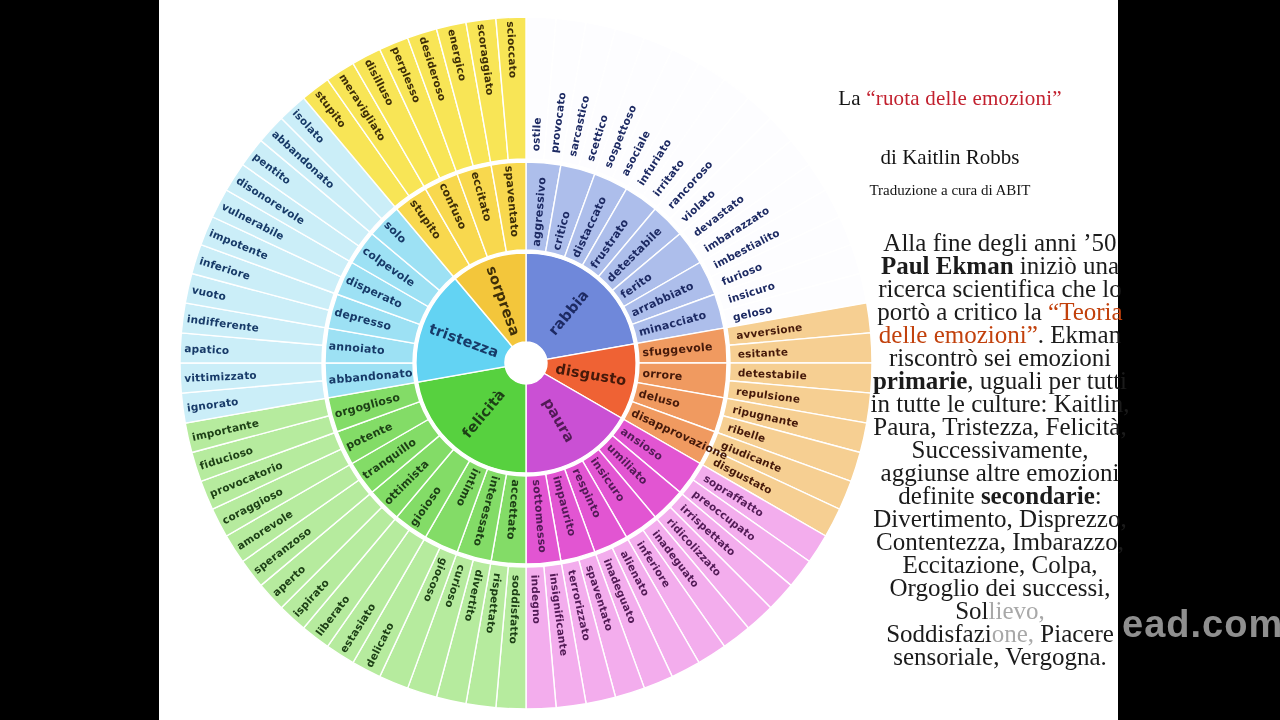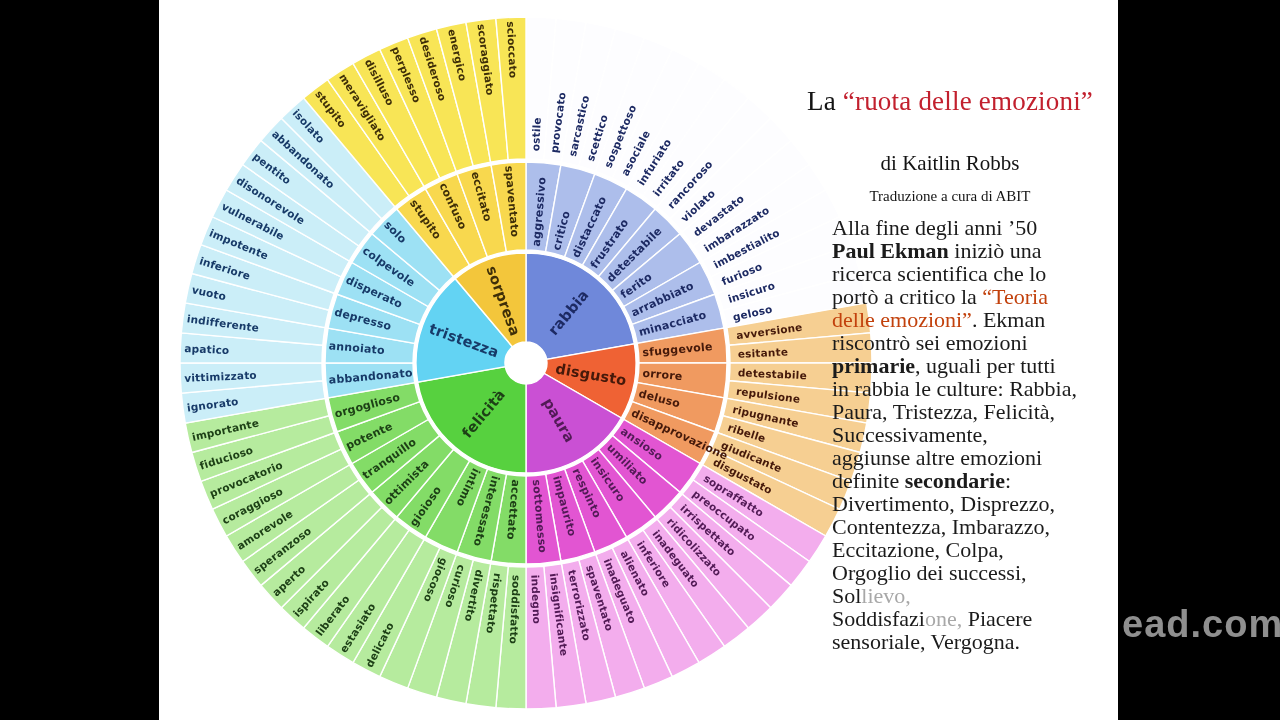--- a/index.html
+++ b/index.html
@@ -1,26 +1,26 @@
 <!DOCTYPE html>
 <html><head>
 <meta charset="utf-8">
 <style>
   html,body{margin:0;padding:0;background:#000;}
   #stage{position:relative;width:1280px;height:720px;background:#000;overflow:hidden;
          font-family:"Liberation Serif", serif;}
   #content{position:absolute;left:159px;top:0;width:959px;height:720px;background:#ffffff;}
   #wheel-wrap{position:absolute;left:12px;top:8px;width:710px;height:710px;}
   #title-block{position:absolute;left:621px;top:86px;width:340px;text-align:center;color:#141414;}
-  #title-line{font-size:27px;letter-spacing:0.2px;}
+  #title-line{font-size:21px;letter-spacing:0.2px;}
   #title-line .red{color:#c2202e;}
   #title-author{font-size:21px;margin-top:34px;}
   #title-credit{font-size:15px;margin-top:12px;}
-  #article{position:absolute;left:673px;top:216px;width:336px;
-           font-size:22px;line-height:23px;color:#1b1b1b;}
+  #article{position:absolute;left:673px;top:231px;width:336px;text-align:center;
+           font-size:25px;line-height:23px;color:#1b1b1b;}
   #article .b{font-weight:bold;}
   #article .r{color:#c2410c;}
   #article .g{color:#a8a8a8;}
   #watermark{position:absolute;left:1122px;top:603px;color:#8f8f8f;
              font-family:"Liberation Sans", sans-serif;font-weight:bold;font-size:38px;letter-spacing:1px;}
   svg text{font-family:"DejaVu Sans", sans-serif;font-weight:bold;}
 </style>
 </head>
 <body>
 
@@ -270,21 +270,21 @@
     </div>
 
     <div id="article">
         <div><span class="n">Alla fine degli anni ’50</span></div>
         <div><span class="b">Paul Ekman</span><span class="n"> iniziò una</span></div>
         <div><span class="n">ricerca scientifica che lo</span></div>
         <div><span class="n">portò a critico la </span><span class="r">“Teoria</span></div>
         <div><span class="r">delle emozioni”</span><span class="n">. Ekman</span></div>
         <div><span class="n">riscontrò sei emozioni</span></div>
         <div><span class="b">primarie</span><span class="n">, uguali per tutti</span></div>
-        <div><span class="n">in rabbia le culture: Rabbia,</span></div>
+        <div><span class="n">in tutte le culture: Kaitlin,</span></div>
         <div><span class="n">Paura, Tristezza, Felicità,</span></div>
         <div><span class="n">Successivamente,</span></div>
         <div><span class="n">aggiunse altre emozioni</span></div>
         <div><span class="n">definite </span><span class="b">secondarie</span><span class="n">:</span></div>
         <div><span class="n">Divertimento, Disprezzo,</span></div>
         <div><span class="n">Contentezza, Imbarazzo,</span></div>
         <div><span class="n">Eccitazione, Colpa,</span></div>
         <div><span class="n">Orgoglio dei successi,</span></div>
         <div><span class="n">Sol</span><span class="g">lievo,</span></div>
         <div><span class="n">Soddisfazi</span><span class="g">one,</span><span class="n"> Piacere</span></div>

